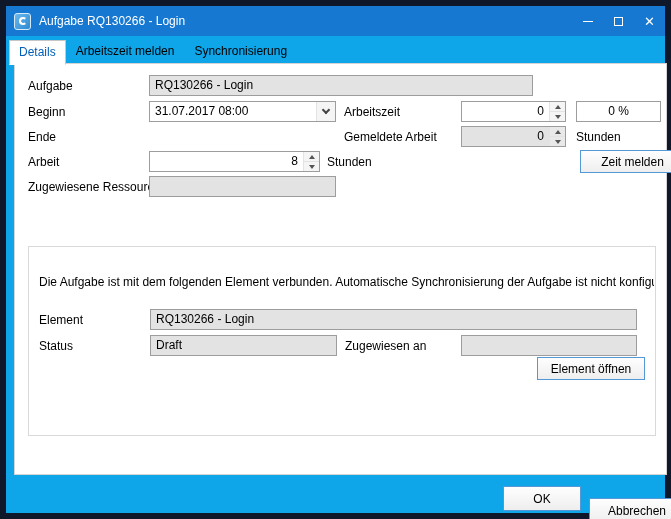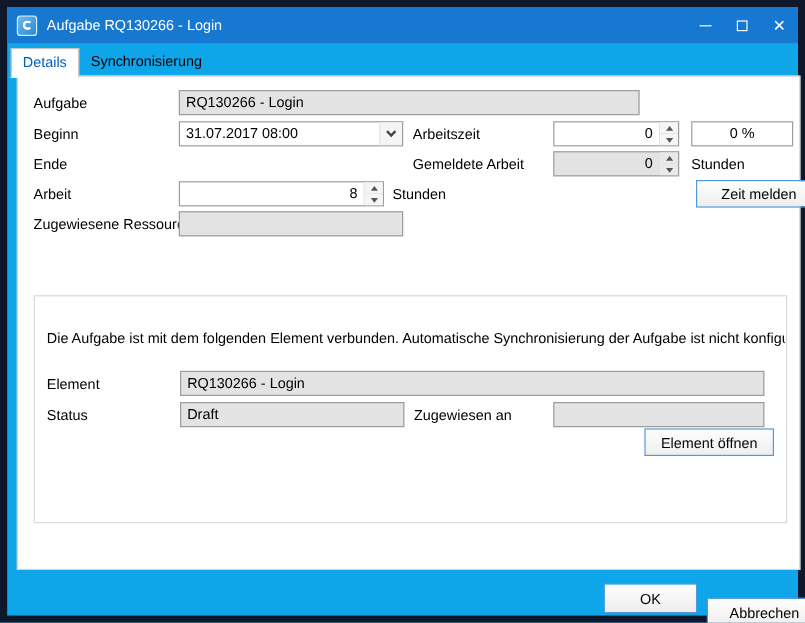--- a/index.html
+++ b/index.html
@@ -125,20 +125,21 @@
         </span>
       <span class="ctrl">
           <span class="glyph-max"></span>
         </span>
       <span class="ctrl close">✕</span>
     </div>
   </div>
 
   <div class="tabstrip">
     <div class="tab active">Details</div>
+    <div class="tab">Arbeitszeit melden</div>
     <div class="tab">Synchronisierung</div>
   </div>
 
   <div class="panel">
 
     <span class="lbl" style="left:13px; top:15px;">Aufgabe</span>
     <div class="field ro" style="left:134px; top:11px; width:384px;">RQ130266 - Login</div>
 
     <span class="lbl" style="left:13px; top:41px;">Beginn</span>
     <div class="combo" style="left:134px; top:37px; width:187px;gap:11px;">

